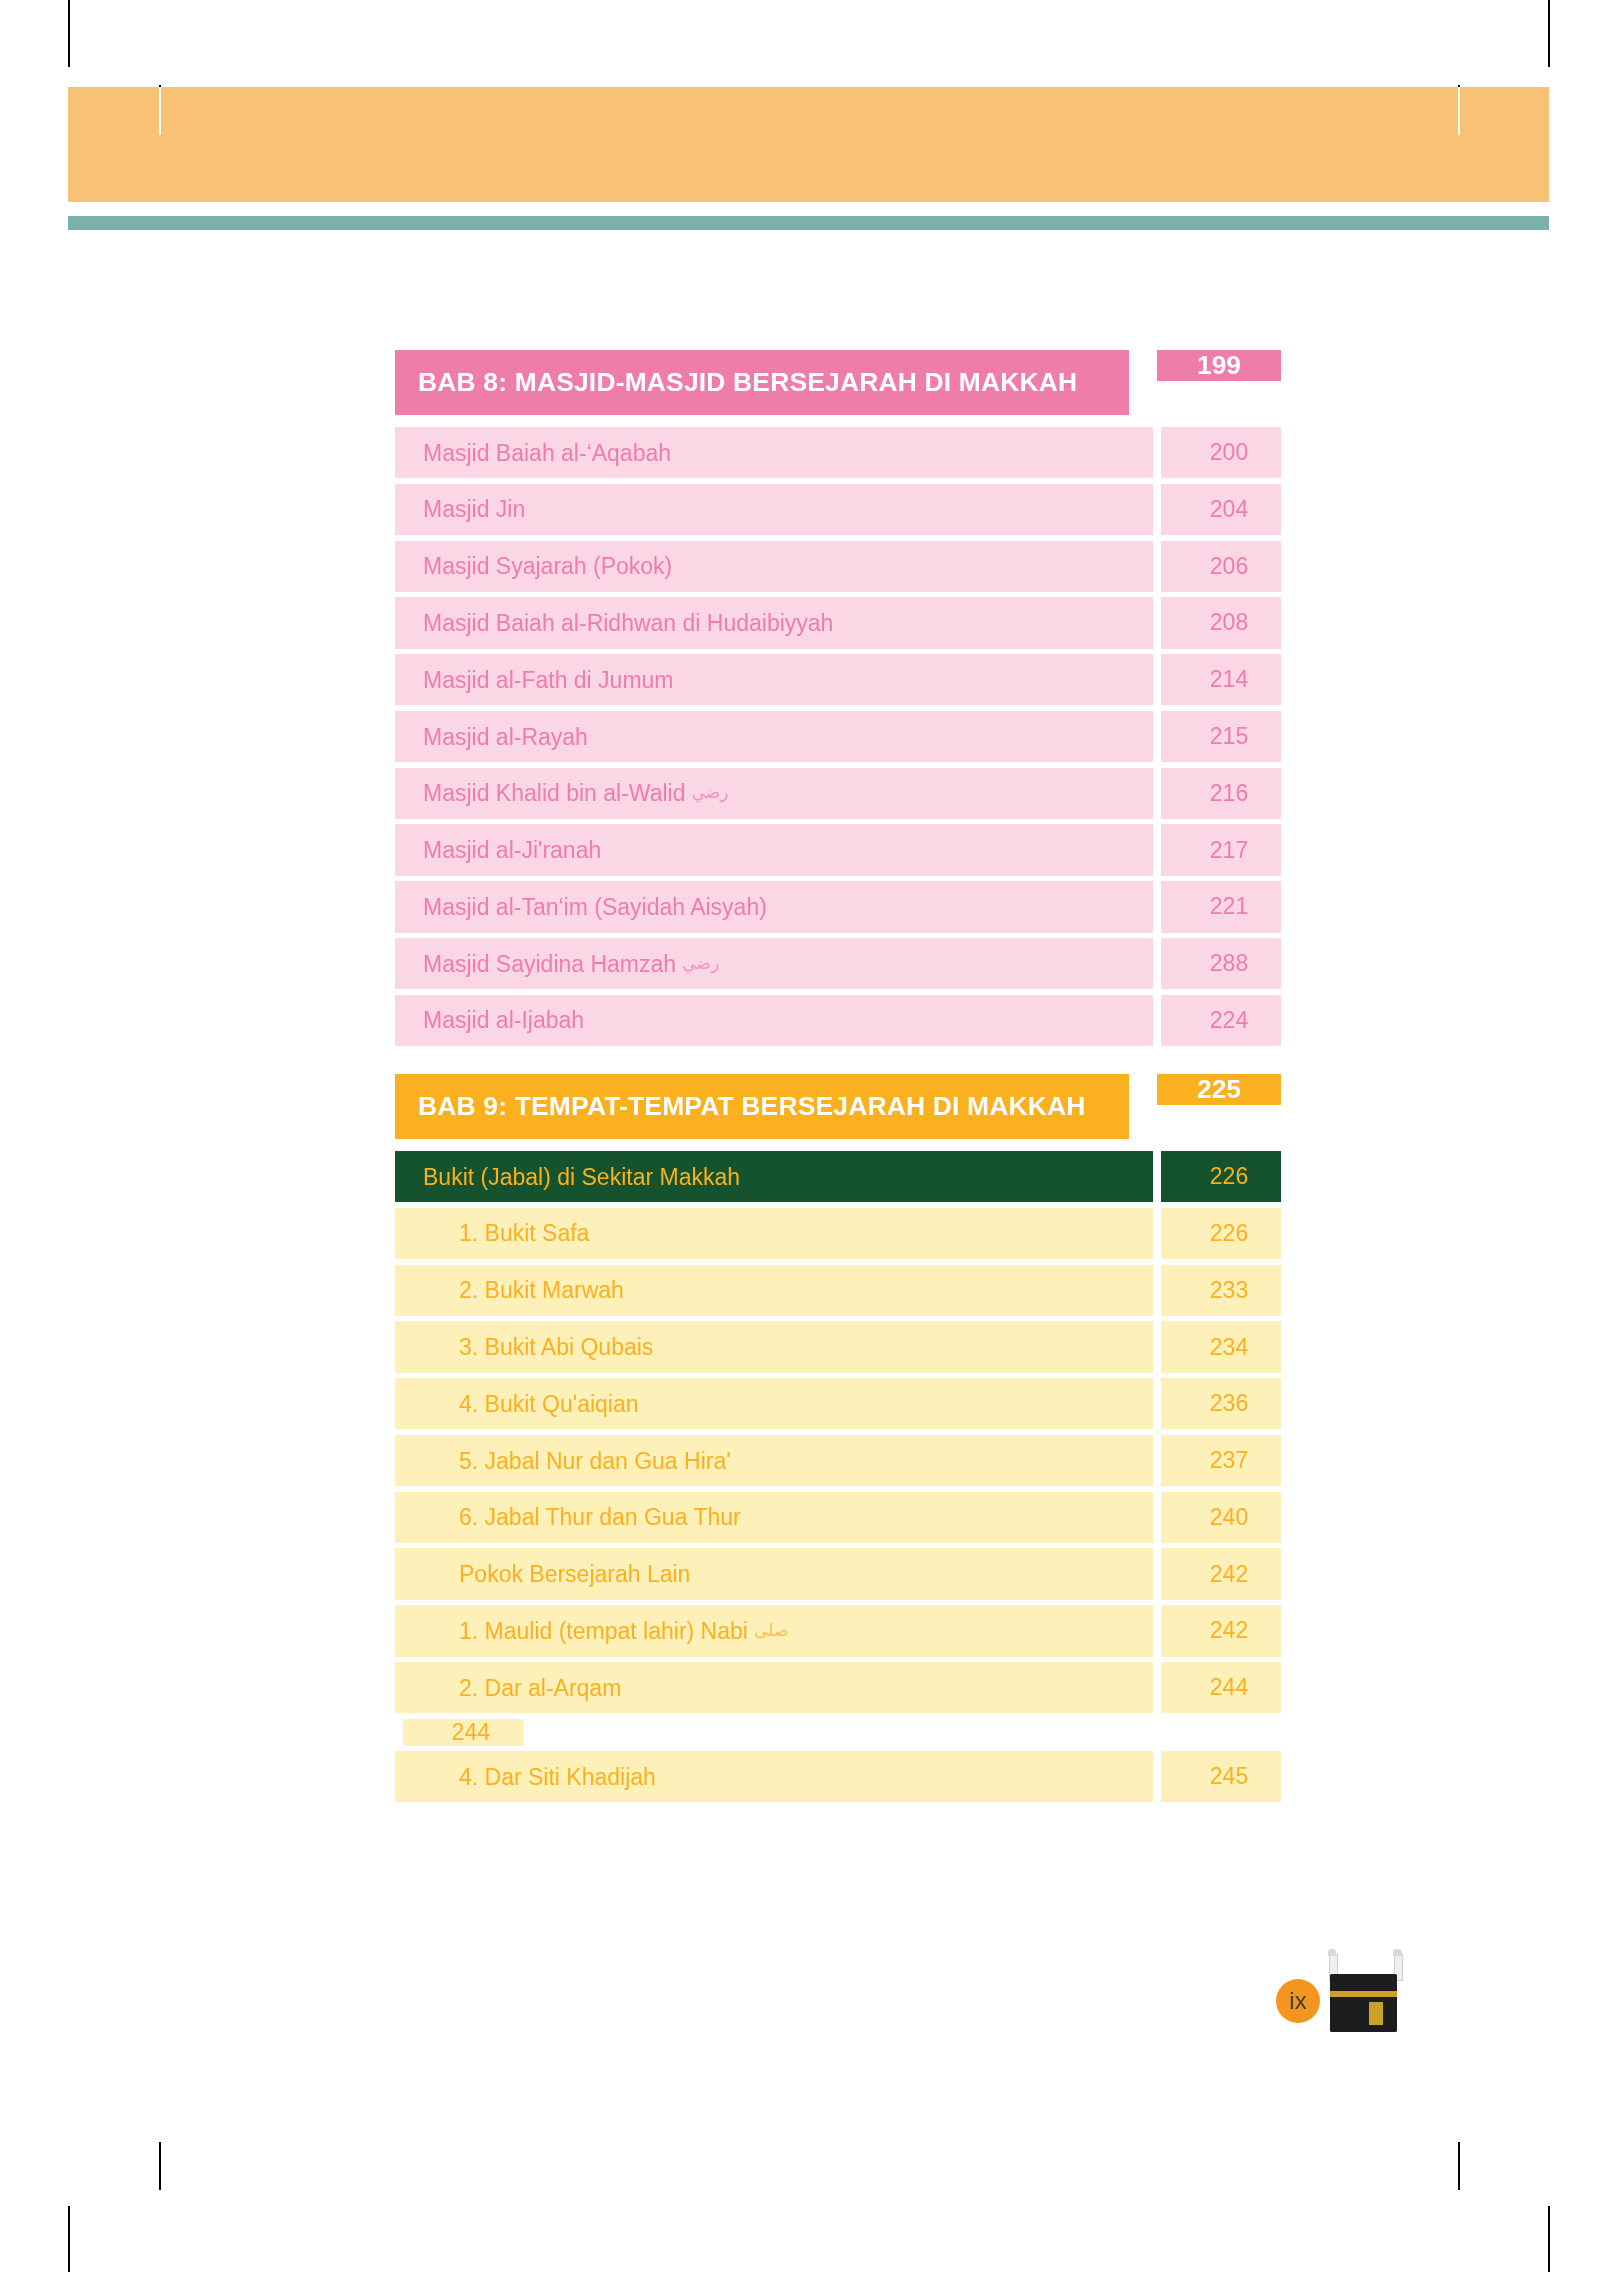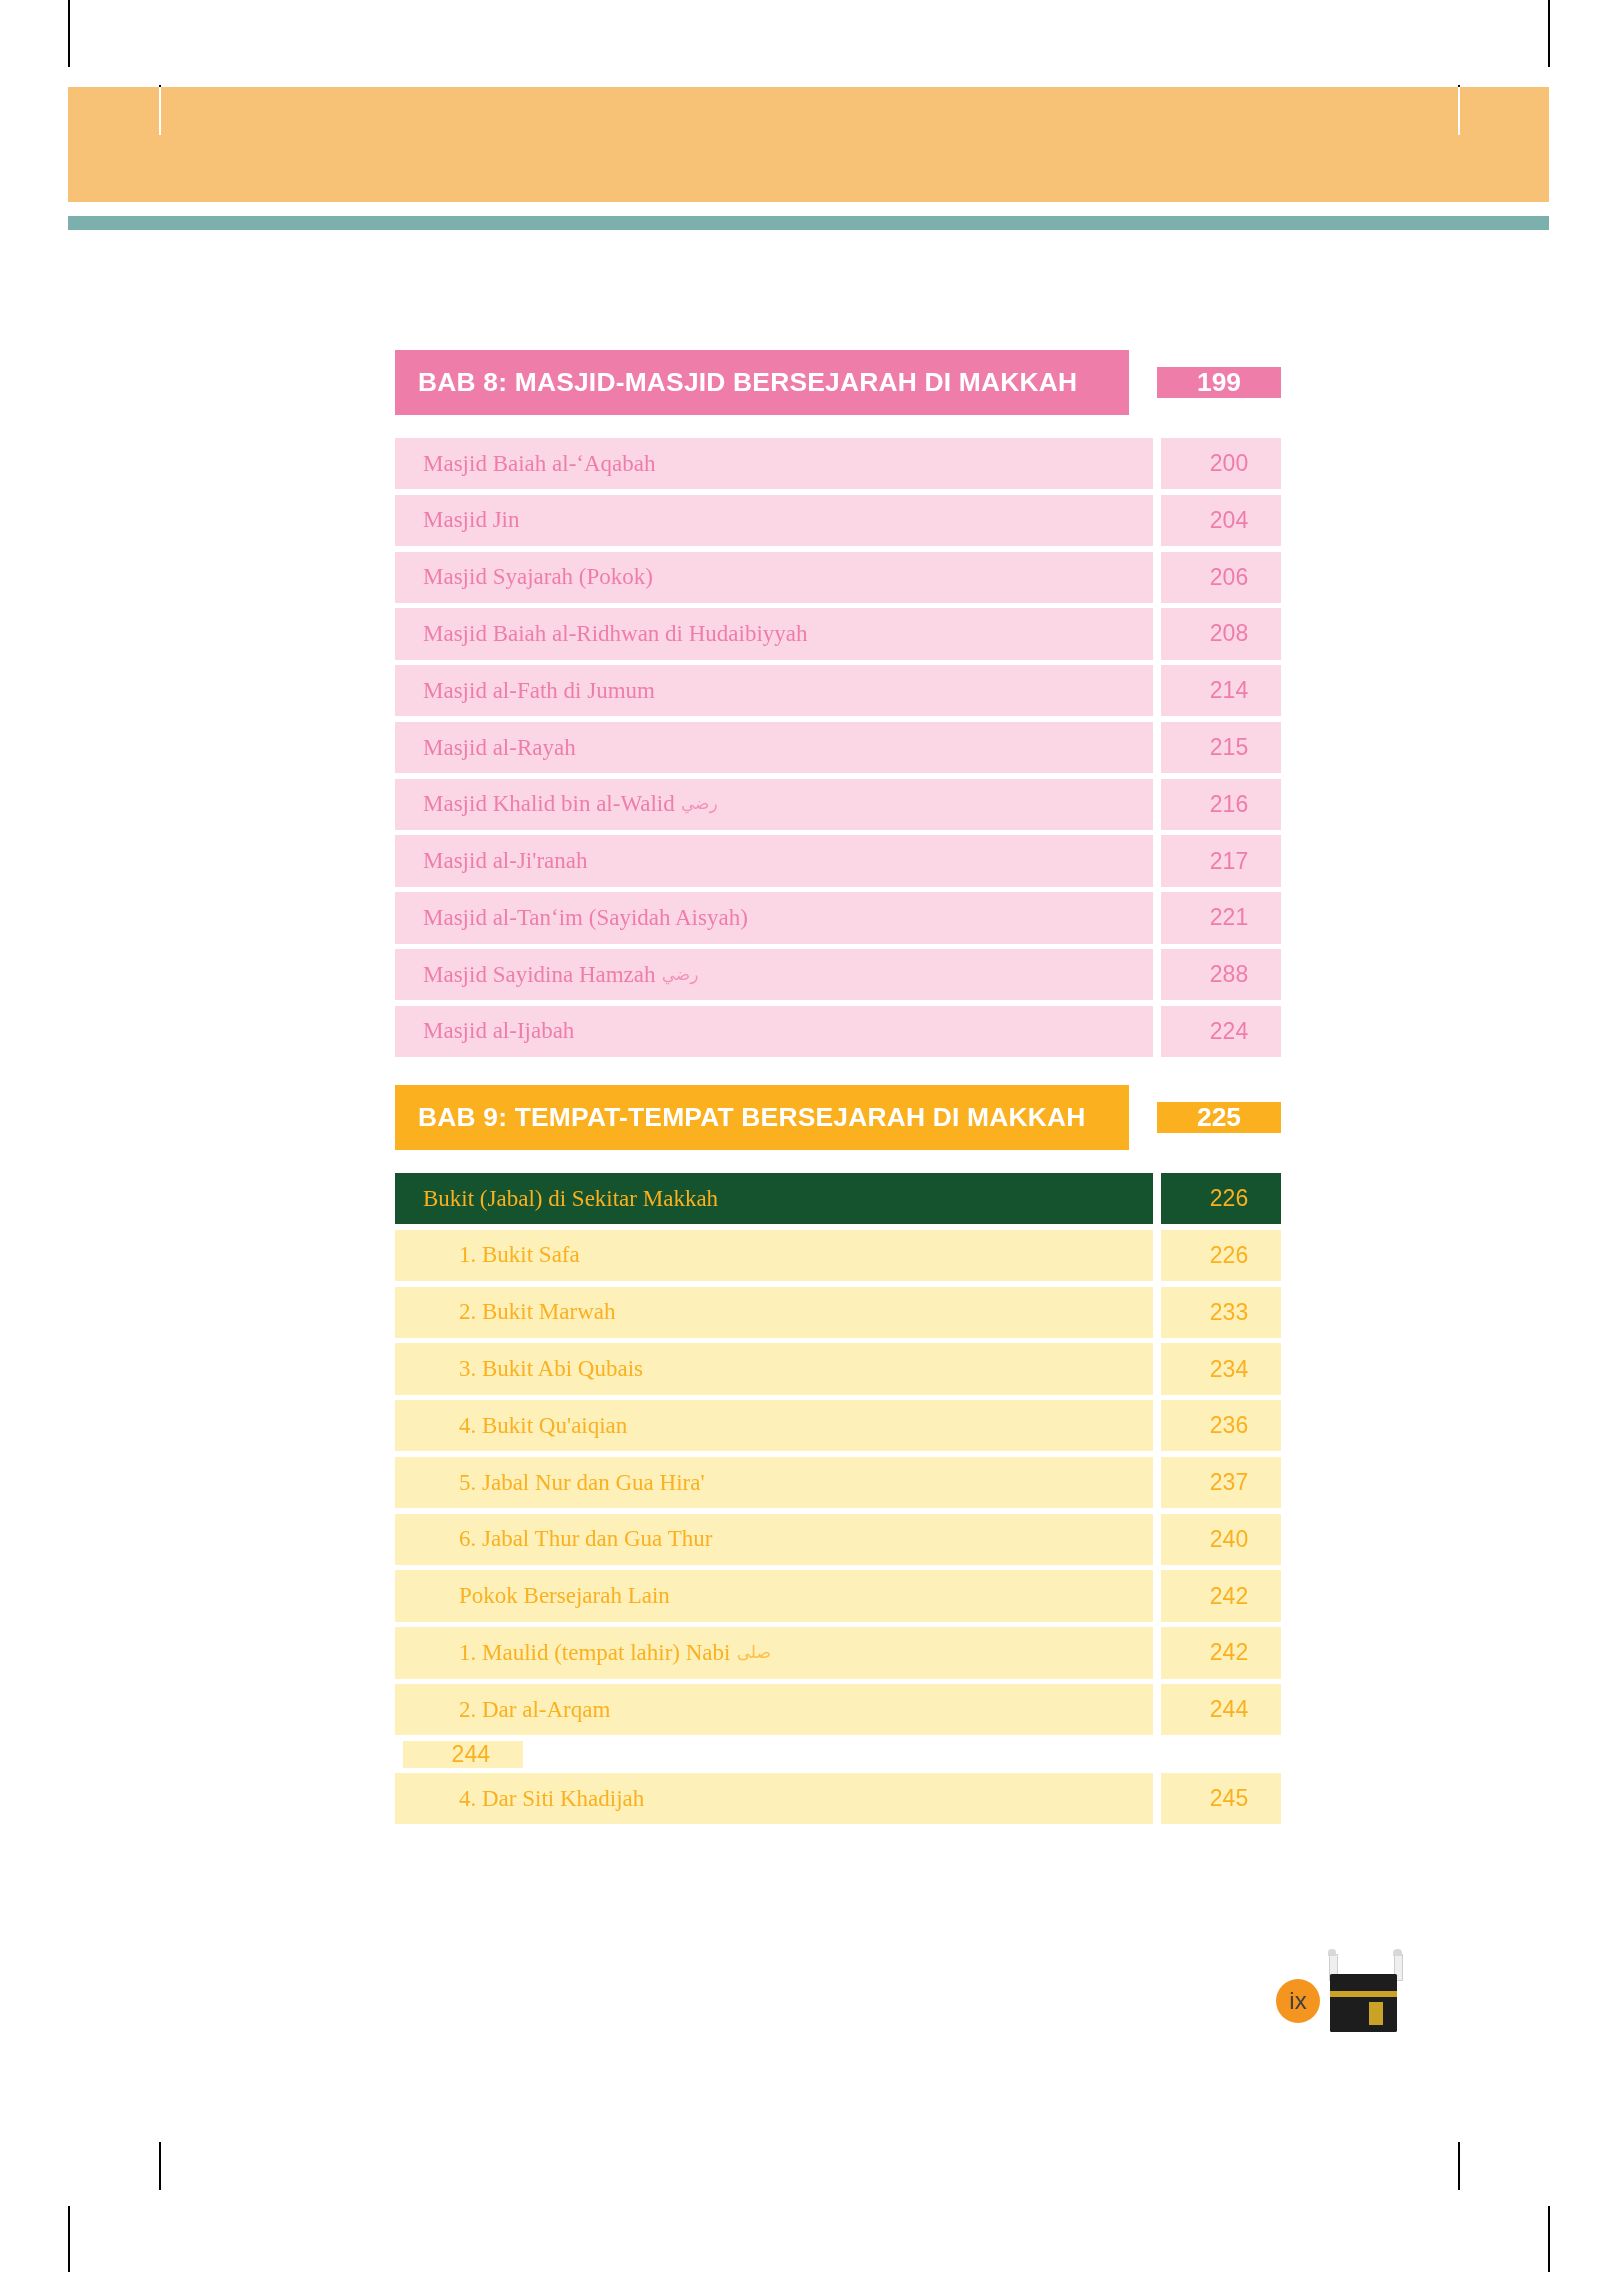--- a/index.html
+++ b/index.html
@@ -49,22 +49,22 @@
   
   .toc {
     position: absolute;
     left: 395px;
     top: 350px;
     width: 886px;
   }
 
   .chapter-head {
     display: flex;
-    align-items: center;
-    margin-bottom: 23px;
+    align-items: flex-start;
+    margin-bottom: 12px;
     gap: 20px;
   }
   .chapter-head .title {
     flex: 1;
     color: #ffffff;
     font-weight: bold;
     font-size: 26.4px;
     line-height: 31px;
     padding: 17px 20px 17px 23px;
     display: flex;
@@ -93,21 +93,20 @@
     align-items: stretch;
     margin-bottom: 5.4px;
   }
   .entry .label {
     flex: 1;
     font-size: 23px;
     line-height: 28px;
     padding: 11.7px 15.5px 11.7px 28px;
     display: flex;
     align-items: center;
-    font-family: Liberation Serif, serif;
   }
   .entry .num {
     width: 104px;
     margin-left: 7.8px;
     font-size: 23px;
     display: flex;
     align-items: center;
     justify-content: center;
     padding-left: 16px;
   }

